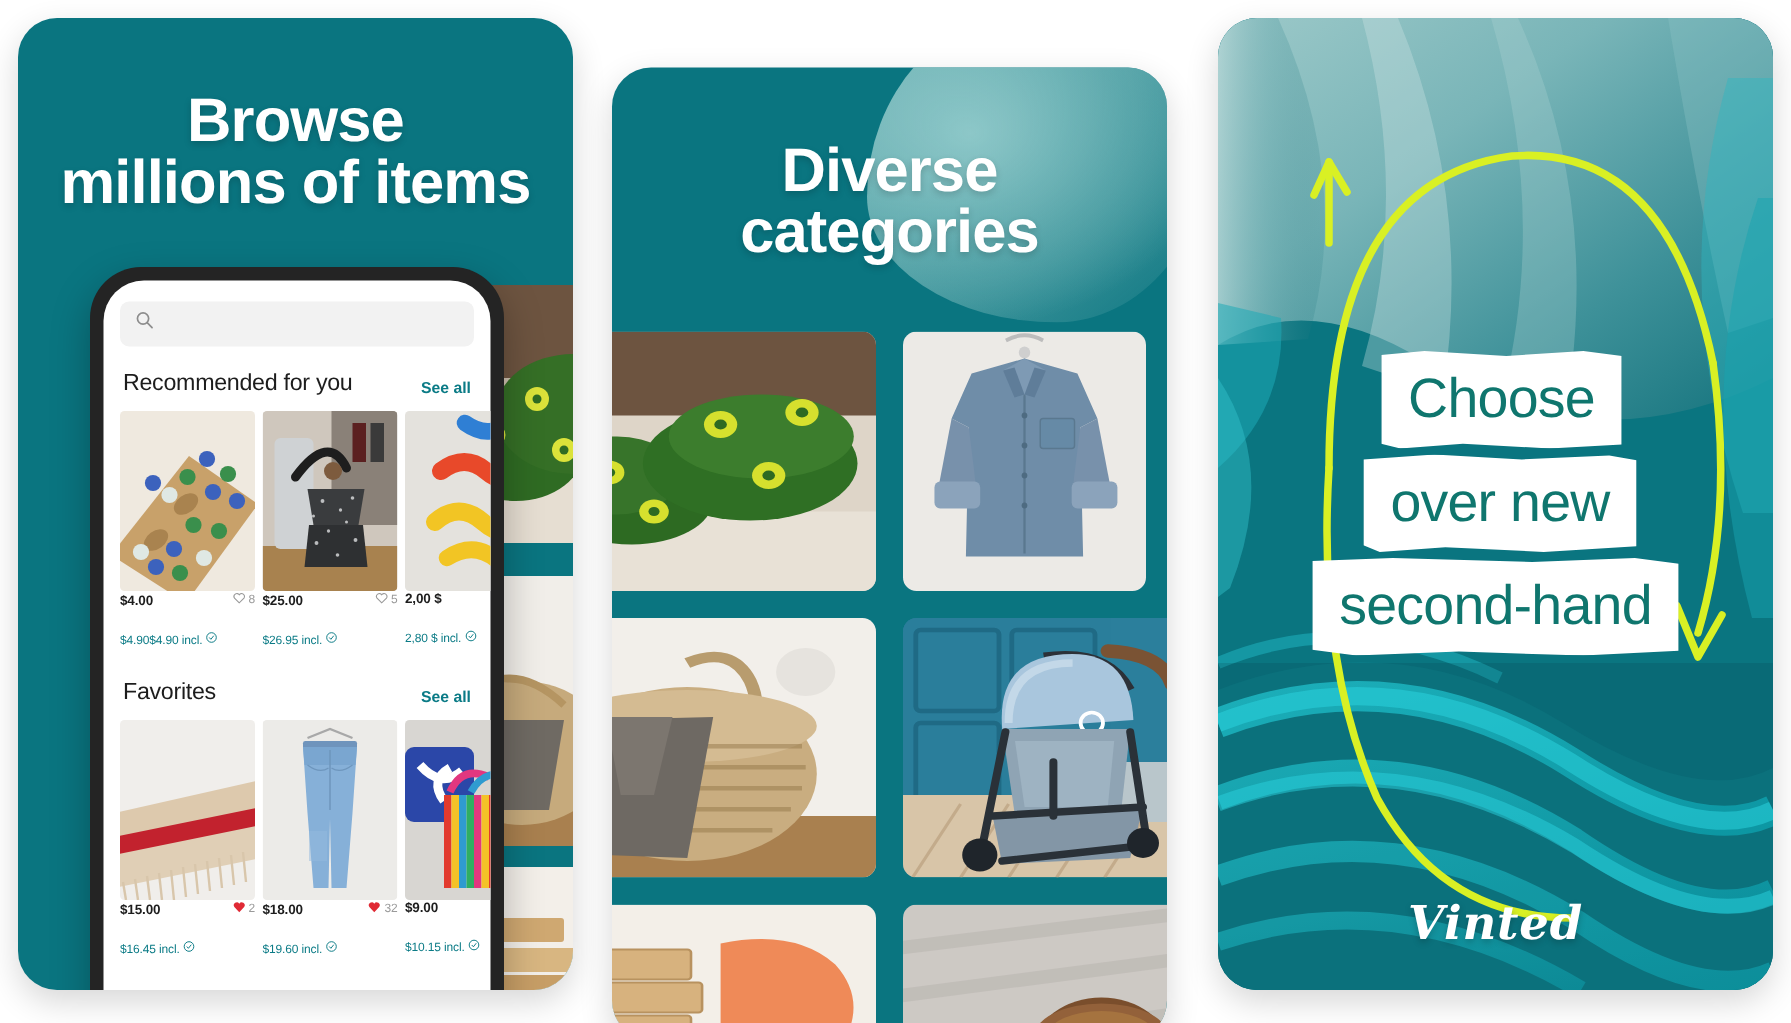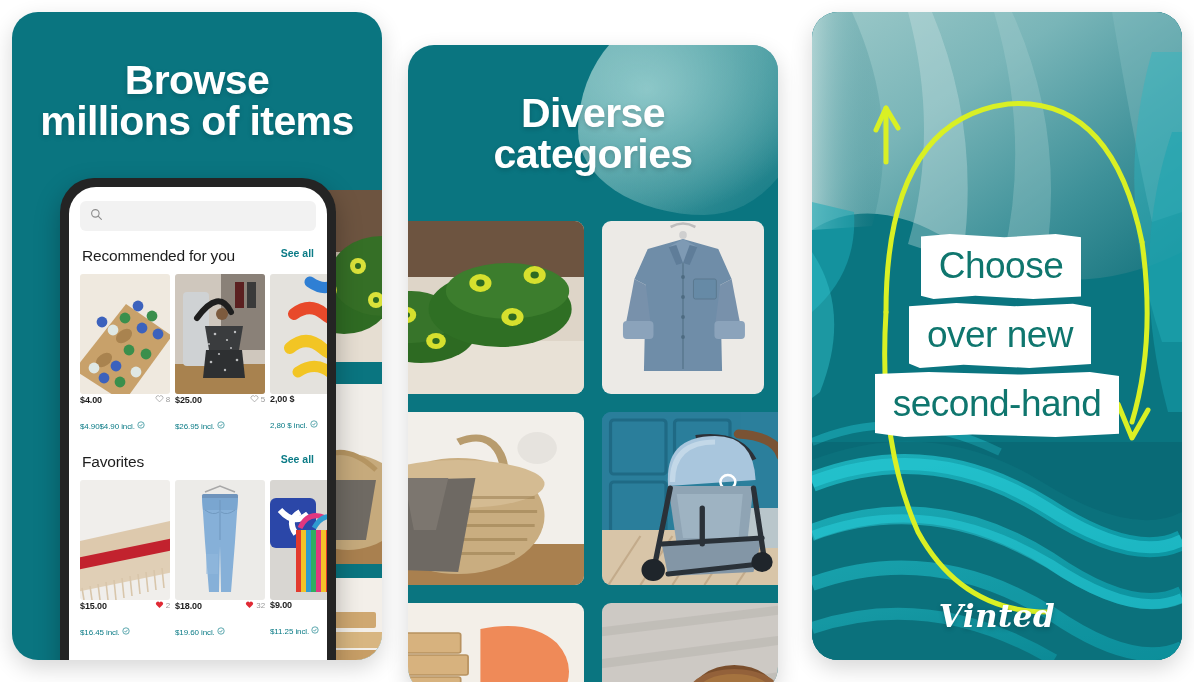--- a/index.html
+++ b/index.html
@@ -63,21 +63,21 @@
   }
   .searchbar {
     height: 30px;
     background: #f2f2f2;
     border-radius: 6px;
     display: flex; align-items: center;
     padding: 0 10px;
   }
   .searchbar svg { width: 13px; height: 13px; }
   .sect-head {
-    display: flex; align-items: flex-start; justify-content: space-between;
+    display: flex; align-items: flex-end; justify-content: space-between;
     margin: 16px 2px 9px 2px;
   }
   .sect-title { font-size: 15.5px; color: #1d1d1d; font-weight: 400; letter-spacing: -.2px; }
   .see-all { font-size: 10.5px; color: #0b7B86; font-weight: 600; }
   .row { display: flex; gap: 5px; }
   .card { width: 90px; flex: 0 0 90px; }
   .card .ph {
     width: 90px; height: 120px;
     border-radius: 3px; overflow: hidden;
     position: relative;
@@ -468,21 +468,21 @@
               </svg>
             </div>
             <div class="meta">
               <div class="meta-top">
                 <span>$9.00</span>
                 <span class="likes">
                     <span></span>
                   </span>
               </div>
               <div class="meta-sub">
-                <span>$11.25 incl.</span>
+                <span>$10.15 incl.</span>
                 <span>
                   <svg viewBox="0 0 16 16">
                       <circle cx="8" cy="8" r="6.4" fill="none" stroke="#0B7B86" stroke-width="1.3"></circle>
                       <path d="M5 8 l2.2 2.4 L11 5.6" fill="none" stroke="#0B7B86" stroke-width="1.3"></path>
                     </svg>
                 </span>
               </div>
             </div>
           </div>
         </div>

